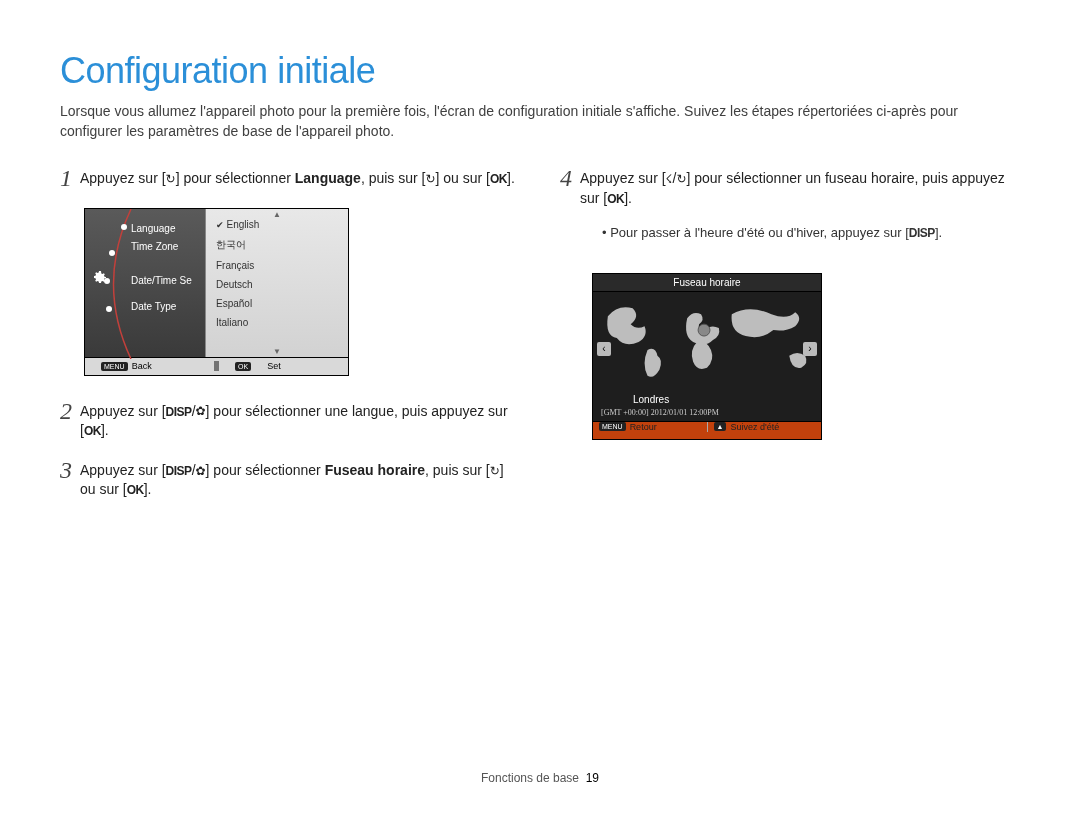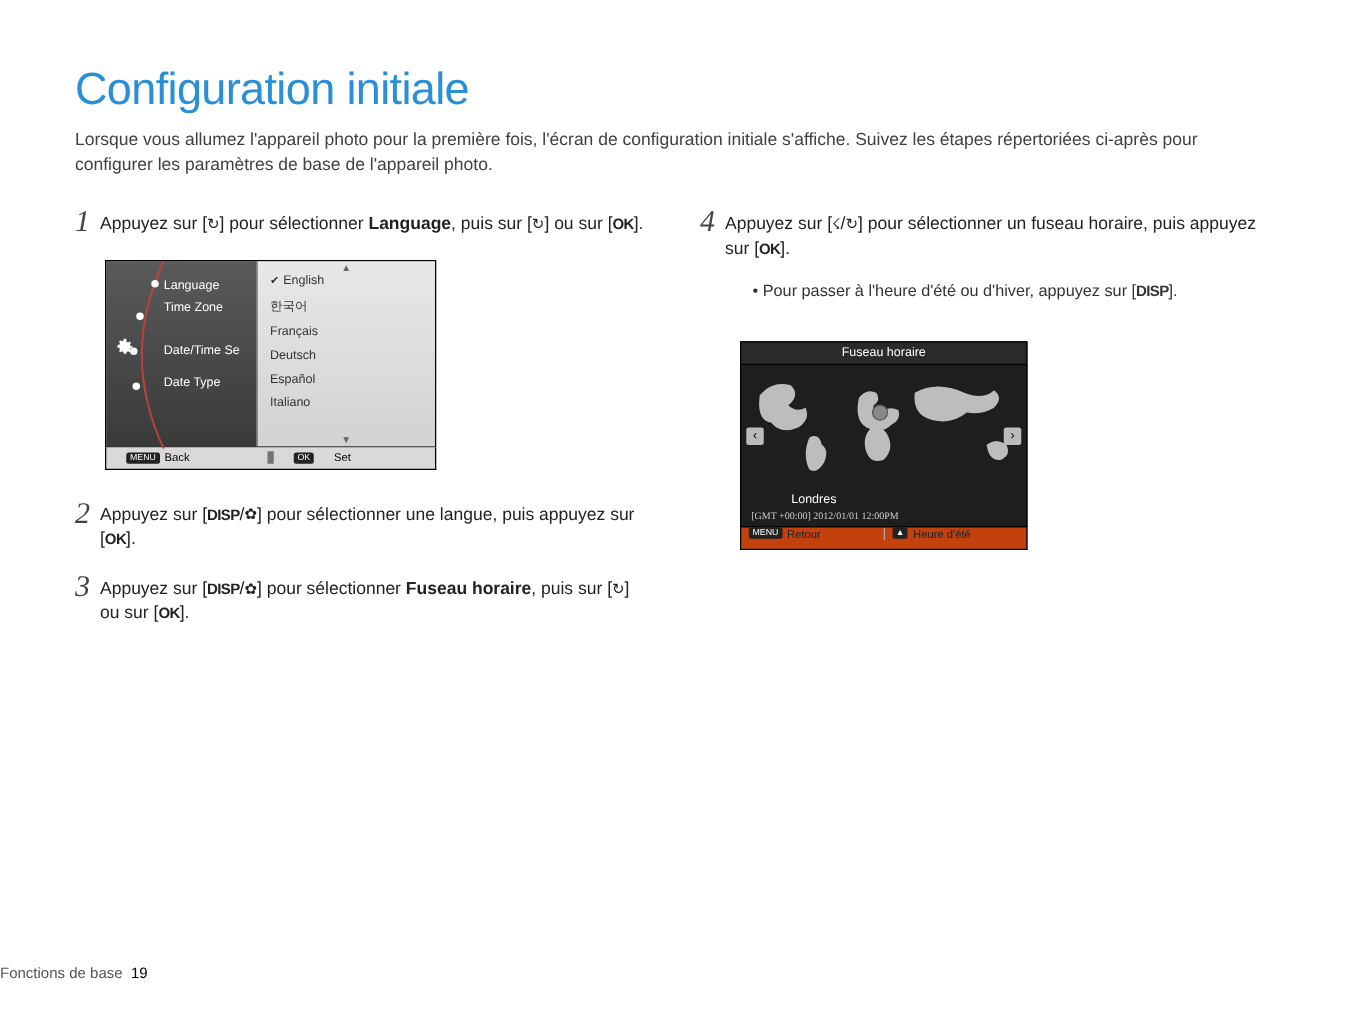--- a/index.html
+++ b/index.html
@@ -212,21 +212,21 @@
     height:18px;
     align-items:flex-start;
   }
   .s2-footer .half{flex:1;display:flex;align-items:center;padding:0 6px;gap:4px;}
   .s2-footer .half+.half{border-left:1px solid #aaa;}
 
   .footer-line{
     position:absolute;
     bottom:30px;
     left:0;right:0;
-    text-align:left;
+    text-align:center;
     font-size:12px;
     color:#555;
   }
   .footer-line .pg{ color:#000; }
 </style>
 </head>
 <body>
 
 <h1 class="title">Configuration initiale</h1>
 
@@ -333,21 +333,21 @@
         <div class="city">Londres</div>
         <div class="tz">[GMT +00:00]  2012/01/01  12:00PM</div>
       </div>
       <div class="s2-footer">
         <div class="half">
           <span class="mini-label">MENU</span>
           <span>Retour</span>
         </div>
         <div class="half">
           <span class="mini-label">▲</span>
-          <span>Heure d'été</span>
+          <span>Suivez d'été</span>
         </div>
       </div>
     </div>
 
   </div>
 </div>
 
 <div class="footer-line">
   <span>Fonctions de base</span>&nbsp;&nbsp;<span class="pg">19</span>
 </div>

